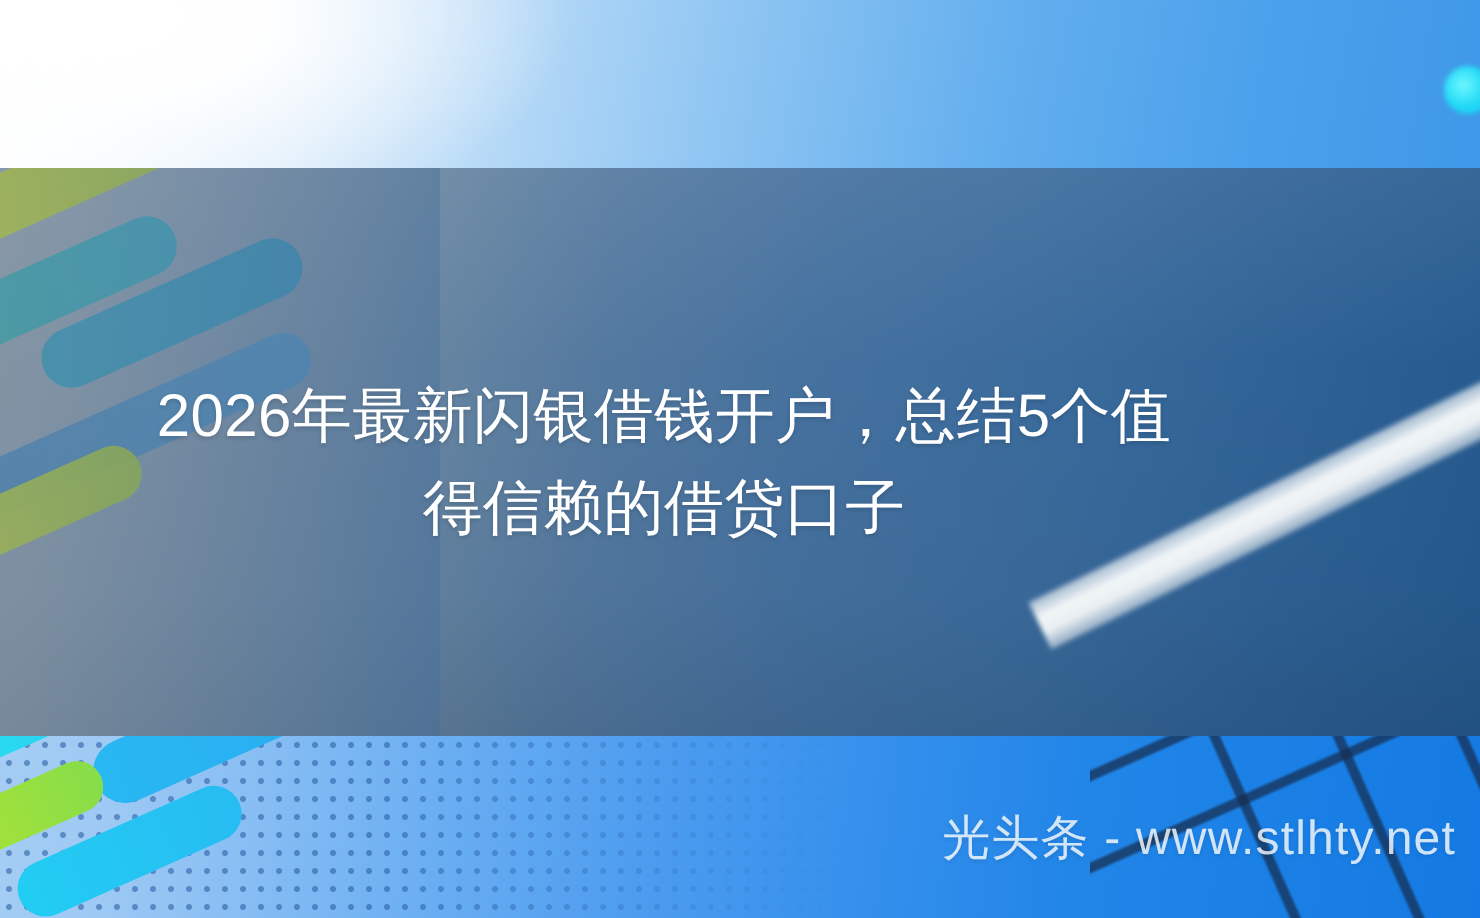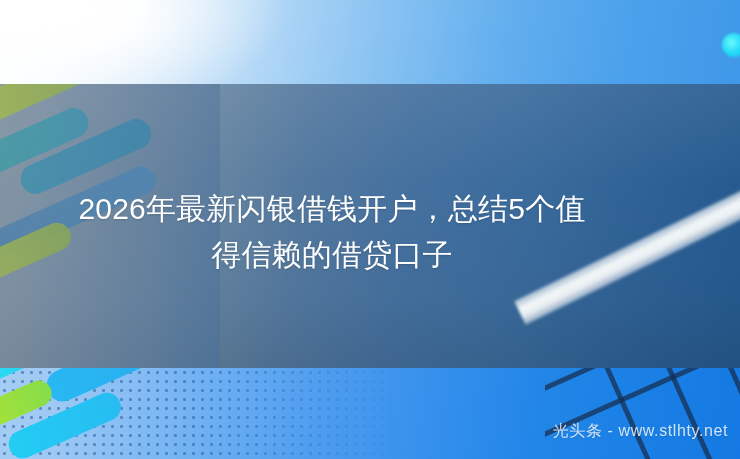--- a/index.html
+++ b/index.html
@@ -137,23 +137,23 @@
     line-height: 46px;
     font-weight: 400;
     letter-spacing: 0.2px;
     text-shadow: 0 1px 2px rgba(0,0,0,0.16);
     white-space: pre-line;
   }
 
   
   .watermark {
     position: absolute;
-    right: 12px; bottom: 14px;
+    right: 12px; bottom: 25px;
     color: rgba(255,255,255,0.80);
-    font-size: 16px;
+    font-size: 24px;
     line-height: 28px;
     letter-spacing: 0.6px;
     white-space: nowrap;
     text-shadow: 0 1px 2px rgba(0,0,0,0.10);
   }
 </style>
 </head>
 <body>
 
 <div id="poster">

